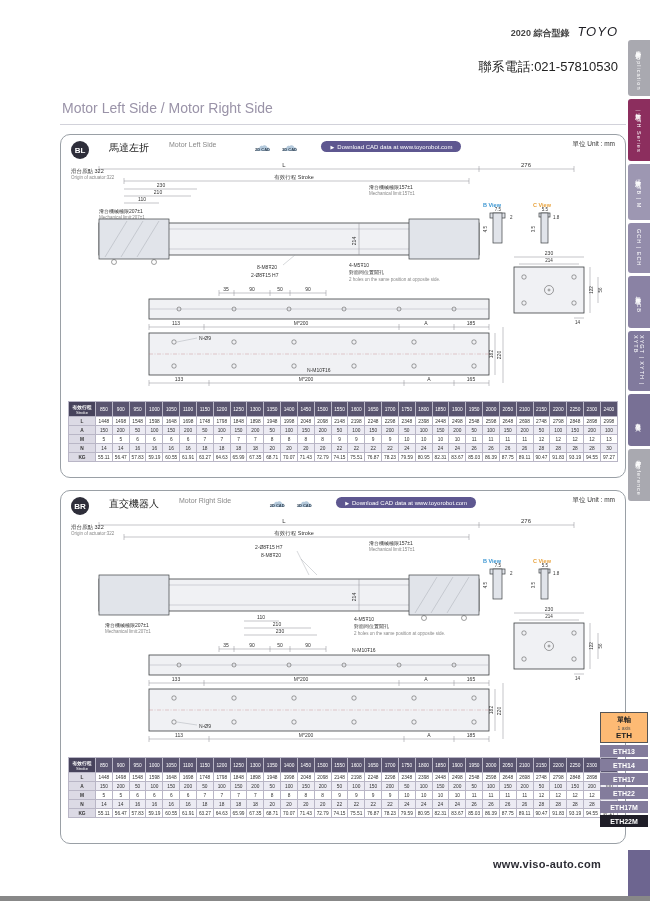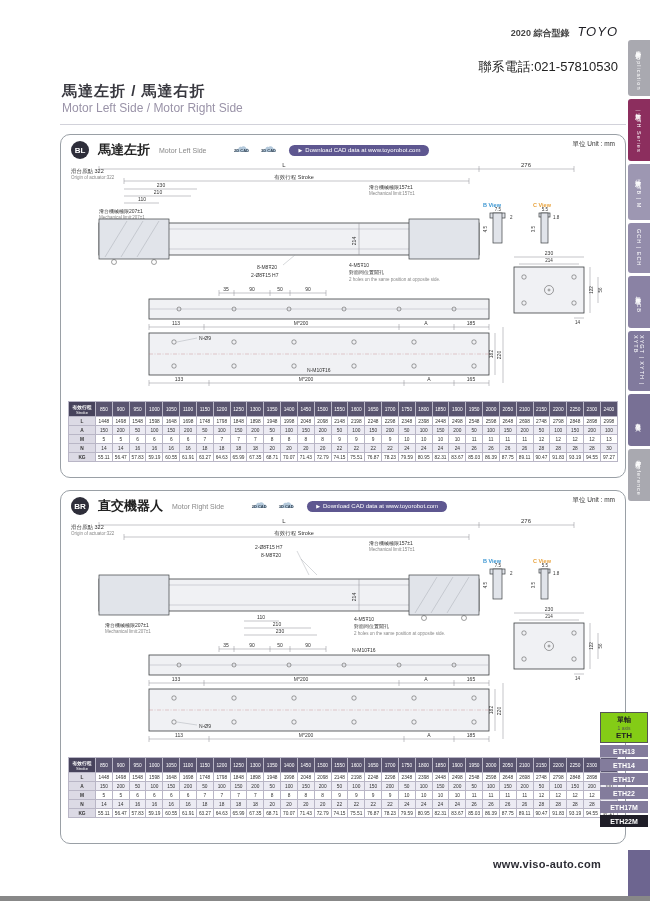--- a/index.html
+++ b/index.html
@@ -5,40 +5,40 @@
   *{box-sizing:border-box;margin:0;padding:0}
   body{background:#888;font-family:"Liberation Sans",sans-serif}
   #page{position:relative;width:650px;height:896px;background:#fff;margin:0 auto;overflow:hidden;color:#333}
 
   .brand-row{position:absolute;top:24px;right:32px;display:flex;gap:8px;align-items:baseline}
   .brand-cat{font-size:9px;color:#444;font-weight:bold}
   .brand-logo{font-size:13px;font-weight:normal;font-style:italic;color:#1c1c22;letter-spacing:1px}
   .phone{position:absolute;top:58px;right:32px;font-size:13px;color:#222}
   .title-block{position:absolute;top:82px;left:62px}
   .title-cjk{font-size:15px;font-weight:bold;color:#38383f;letter-spacing:1px}
-  .title-en{font-size:12px;color:#9a93a8;margin-top:0}
+  .title-en{font-size:14px;color:#9a93a8;margin-top:18px}
   .divider{position:absolute;top:124px;left:60px;width:566px;border-top:1px solid #d2d2da}
 
   .side-tabs{position:absolute;top:40px;right:0;width:22px;display:flex;flex-direction:column;gap:3px}
   .vtab{writing-mode:vertical-rl;text-orientation:mixed;font-size:5.5px;color:#fff;
         border-radius:3px 0 0 3px;display:flex;align-items:center;justify-content:center;
         padding:4px 0;letter-spacing:1px;overflow:hidden;width:22px}
   .vtab.gray{background:#a9a9b0}
   .vtab.active{background:#8c2e5e}
   .vtab.p1{background:#9d97b2}.vtab.p2{background:#938cab}.vtab.p3{background:#8a82a4}
   .vtab.p4{background:#817a9d}.vtab.p5{background:#787095}
 
   .section-box{position:absolute;left:60px;width:566px;border:1px solid #9aa0a6;border-radius:10px;background:#fff}
   #bl{top:134px;height:344px}
   #br{top:490px;height:354px}
   .unit{position:absolute;right:10px;top:5px;font-size:6.5px;color:#333}
-  .sec-head{display:flex;align-items:center;gap:9px;padding:6px 8px 0 10px}
+  .sec-head{display:flex;align-items:flex-start;gap:20px;padding:6px 8px 0 10px}
   .badge{width:18px;height:18px;border-radius:50%;background:#2e2e3a;color:#fff;font-size:8px;
          font-weight:bold;display:flex;align-items:center;justify-content:center;flex:0 0 auto}
-  .sec-title-cjk{font-size:13px;font-weight:bold;color:#222}
+  .sec-title-cjk{font-size:10px;font-weight:normal;color:#222}
   .sec-title-en{font-size:7px;color:#888}
   .clouds{display:flex;align-items:flex-start;gap:3px;margin-left:14px}
   .cloud{position:relative;width:24px;height:16px;text-align:center}
   .cloud .glyph{position:absolute;left:0;right:0;top:-3px;font-size:16px;color:#b4c9db;line-height:16px}
   .cloud .cl{position:absolute;left:0;right:0;top:6px;font-size:4px;color:#345;font-weight:bold}
   .dl-pill{background:#5e5790;color:#fff;font-size:6px;border-radius:9px;padding:2.5px 9px;
            display:flex;align-items:center;gap:3px;white-space:nowrap}
   .dl-pill .arrow{font-size:5px}
 
   svg.draw{display:block;margin:2px auto 0}
@@ -62,21 +62,21 @@
       padding:1.5px 0;overflow:hidden;white-space:nowrap}
   .dim-table th{background:#5a5570;color:#fff;font-weight:normal}
   .dim-table th.corner{background:#47435c;width:27px}
   .dim-table td.rl{background:#dcdae5;font-weight:bold;width:27px}
   .dim-table tr:nth-child(even) td:not(.rl){background:#fff}
   .dim-table tr:nth-child(odd) td:not(.rl){background:#ecebf3}
   .dim-table .ck{font-weight:bold}
   .dim-table .ce{font-size:4.2px}
 
   .model-nav{position:absolute;right:2px;top:712px;width:48px}
-  .mn-head{border:1px solid #555;text-align:center;padding:2px 0;background:#84cc16}
+  .mn-head{border:1px solid #555;text-align:center;padding:2px 0;background:#fdba74}
   .mn-head .a{font-size:7px;font-weight:bold;display:block;color:#222}
   .mn-head .b{font-size:5px;color:#555;display:block}
   .mn-head .c{font-size:8px;font-weight:bold;display:block;color:#222}
   .mn-item{margin-top:2px;background:#837c9c;color:#fff;font-size:7px;text-align:center;
            padding:2.5px 0;font-weight:bold}
   .mn-item.active{background:#1f1e28}
 
   .website{position:absolute;top:858px;right:49px;font-size:11px;font-weight:bold;color:#2c2c34;letter-spacing:0.3px}
   .corner-block{position:absolute;right:0;bottom:0;width:22px;height:46px;background:#6d6590}
 </style>
@@ -84,21 +84,20 @@
 <body>
 
 <div id="page">
 
   <div class="brand-row">
     <span class="brand-cat">2020 綜合型錄</span>
     <span class="brand-logo">TOYO</span>
   </div>
   <div class="phone">聯系電話:021-57810530</div>
   <div class="title-block">
-    <div class="title-cjk">馬達左折 / 馬達右折</div>
     <div class="title-en">Motor Left Side / Motor Right Side</div>
   </div>
   <div class="divider"></div>
 
   <div class="side-tabs">
     <div class="vtab gray" style="height:56px">應用實例 Application</div>
     <div class="vtab active" style="height:62px">一般規格 ETH Series</div>
     <div class="vtab p1" style="height:56px">經濟規格 ETB | M</div>
     <div class="vtab p2" style="height:50px">GCH | ECH</div>
     <div class="vtab p3" style="height:52px">無塵規格 ECB</div>

